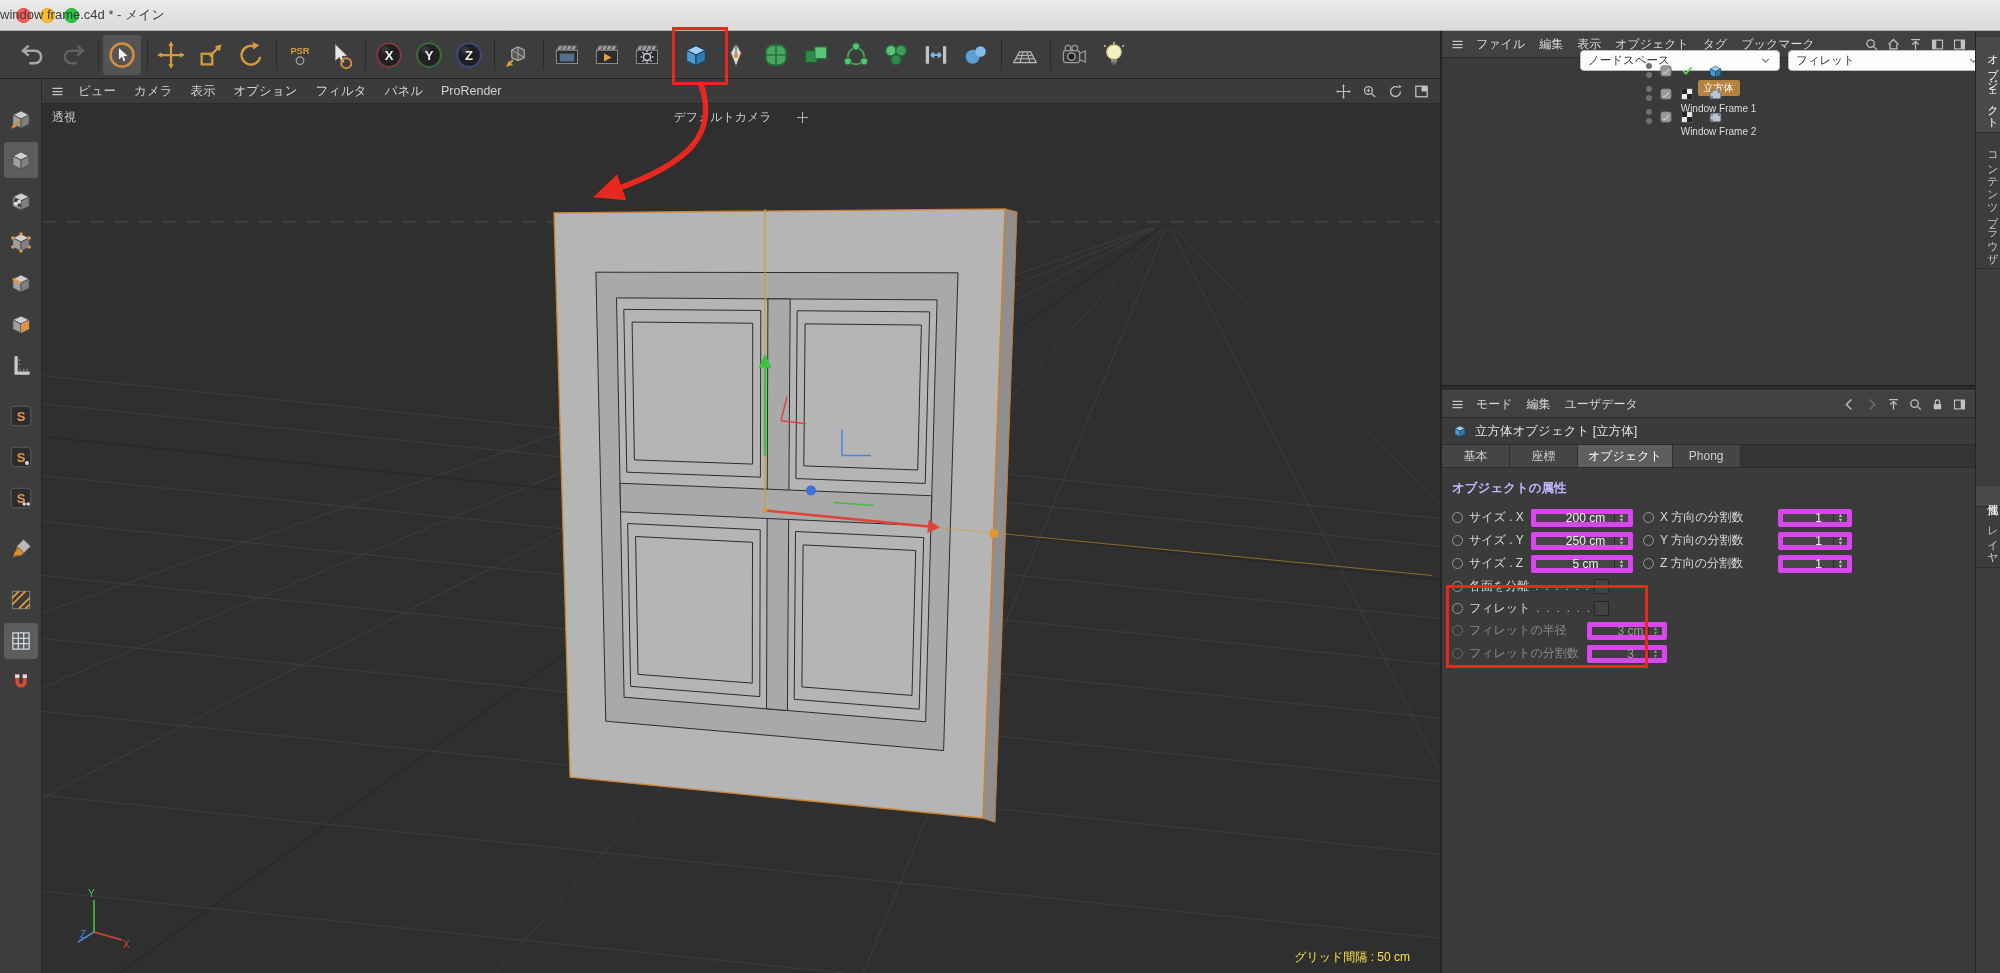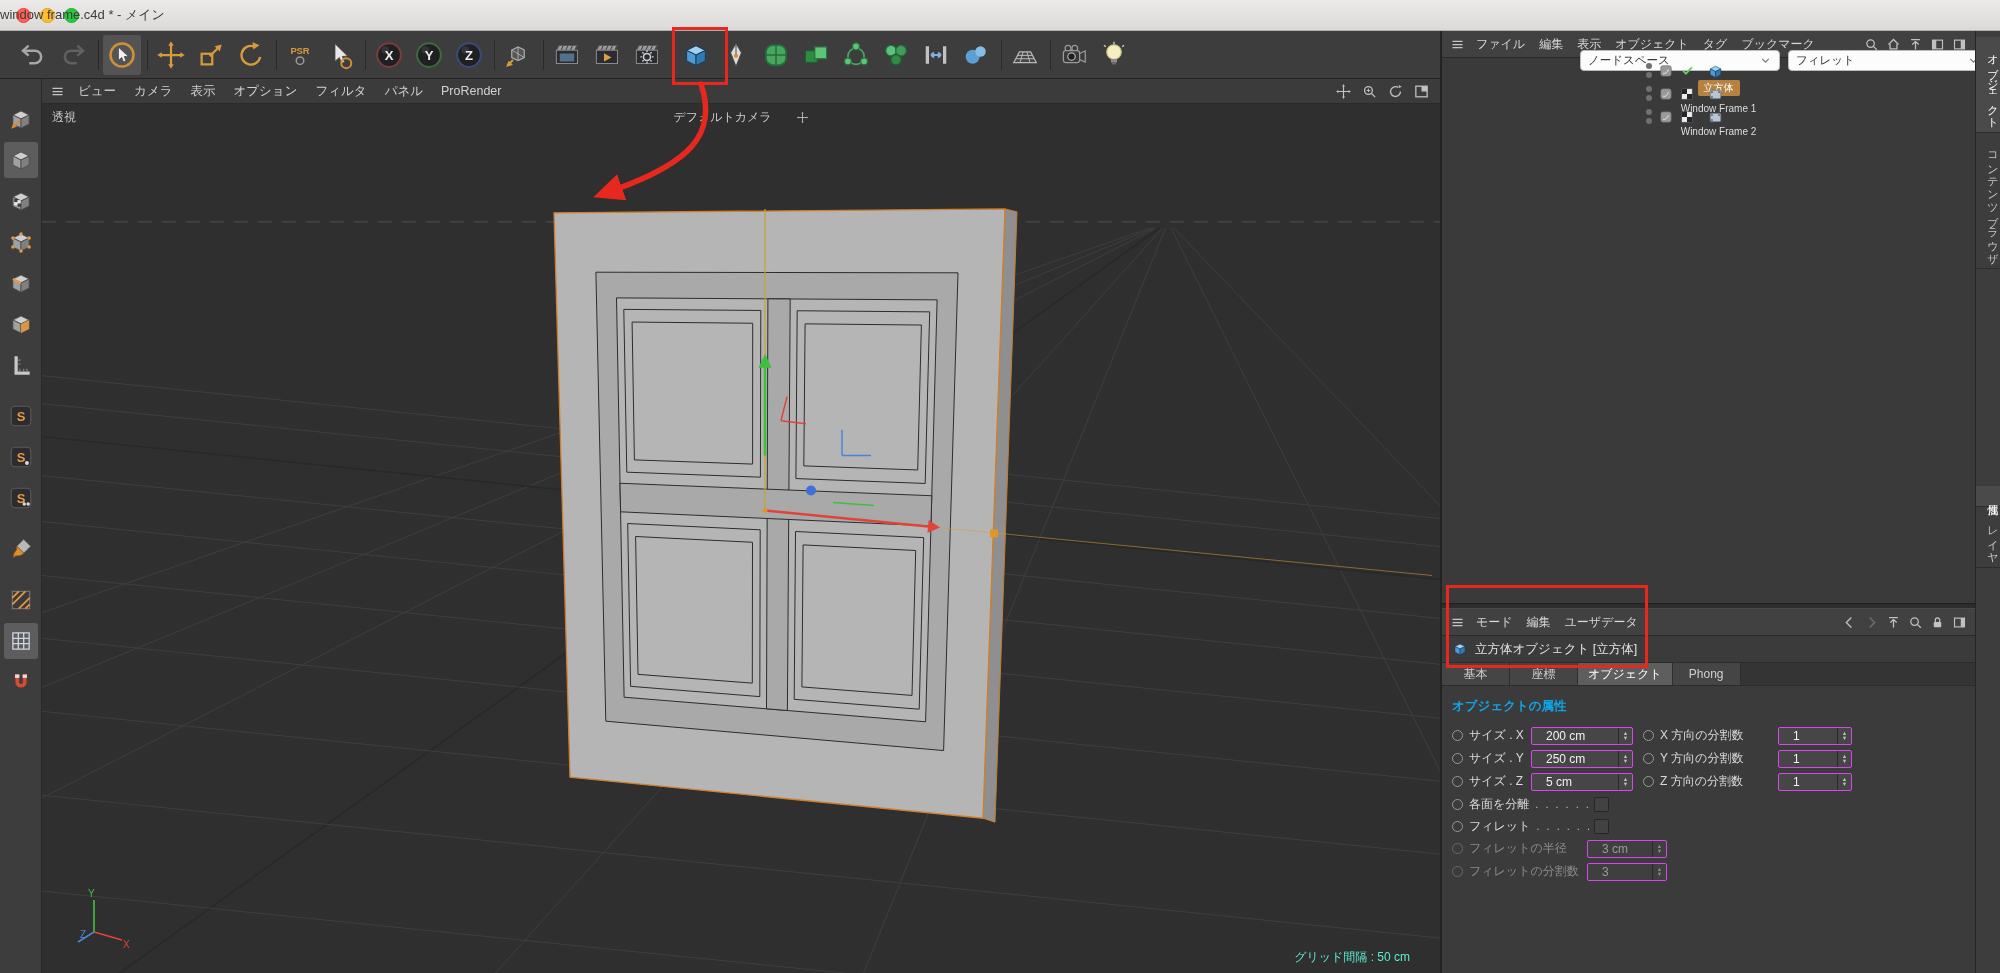--- a/index.html
+++ b/index.html
@@ -43,59 +43,59 @@
          padding:0 8px;color:#d2d2d2;font-size:12.5px;flex:none;}
   .vmenu .mi{padding:0 9px;}
   .vmenu-right{margin-left:auto;display:flex;gap:9px;align-items:center;padding-right:2px;}
   .viewport{flex:1;position:relative;background:#2f2f2f;overflow:hidden;}
   #scene{position:absolute;inset:0;}
   #scene svg{display:block;}
   .vp-label{position:absolute;font-size:12px;color:#c9c9c9;}
   .vp-persp{top:5px;left:10px;}
   .vp-cam{position:absolute;top:5px;left:0;right:0;display:flex;justify-content:center;align-items:center;gap:24px;
           font-size:12px;color:#cfcfcf;}
-  .vp-grid{bottom:8px;right:30px;color:#5eead4;}
+  .vp-grid{bottom:8px;right:30px;color:#fde047;}
   .vp-triad{position:absolute;left:26px;bottom:20px;}
 
   
   .dock{flex:1;background:#3b3b3b;border-left:2px solid #232323;display:flex;flex-direction:column;min-width:0;}
   .panel-menu{height:26px;background:#414141;border-bottom:1px solid #2a2a2a;display:flex;align-items:center;
               padding:0 8px;font-size:12px;color:#d8d8d8;flex:none;}
   .panel-menu .mi{padding:0 7px;}
   .pm-right{margin-left:auto;display:flex;gap:7px;align-items:center;}
   .mi-ham{margin-right:4px;display:flex;align-items:center;}
-  .om{height:572px;display:flex;flex-direction:column;flex:none;}
+  .om{height:354px;display:flex;flex-direction:column;flex:none;}
   .om-list{flex:1;background:#3a3a3a;padding-top:5px;}
   .om-row{height:23px;display:flex;align-items:center;position:relative;font-size:10px;color:#dedede;padding-left:20px;flex-direction:column;}
   .oicon{width:18px;margin-right:6px;display:flex;align-items:center;}
   .om-name{white-space:nowrap;}
   .om-name.selected{background:#b5823f;color:#fff;padding:1px 6px;border-radius:2px;}
   .om-cols{position:absolute;left:204px;display:flex;align-items:center;gap:7px;}
   .vdots{display:flex;flex-direction:column;gap:3px;}
   .vdot{width:6px;height:6px;border-radius:50%;background:#707070;}
   .tagic{display:flex;align-items:center;}
 
   .splitter{height:4px;background:#2c2c2c;border-top:1px solid #1f1f1f;border-bottom:1px solid #4a4a4a;flex:none;}
 
   .am{flex:1;display:flex;flex-direction:column;background:#3b3b3b;min-height:0;}
   .am-title{height:26px;display:flex;align-items:center;gap:7px;padding:0 10px;font-size:12.5px;color:#e2e2e2;flex:none;}
   .am-tabs{height:22px;display:flex;background:#343434;border-top:1px solid #2c2c2c;border-bottom:1px solid #2c2c2c;flex:none;}
   .am-tab{min-width:68px;padding:0 10px;display:flex;align-items:center;justify-content:center;font-size:12px;
           color:#cfcfcf;background:#454545;border-right:1px solid #2e2e2e;box-sizing:border-box;}
   .am-tab.active{background:#5e5e5e;color:#fff;}
   .am-body{padding:8px 0 0 10px;position:relative;}
-  .am-section{font-size:12.5px;font-weight:bold;color:#0ea5e9;margin:2px 0 8px;height:20px;line-height:20px;}
+  .am-section{font-size:12.5px;font-weight:bold;color:#c4b5fd;margin:2px 0 8px;height:20px;line-height:20px;}
   .arow{display:flex;align-items:center;height:23px;}
   .cbrow{position:relative;height:22px;}
   .kdot{width:9px;height:9px;border:1.5px solid #989898;border-radius:50%;margin-right:6px;flex:none;box-sizing:content-box;}
   .alabel{width:62px;font-size:12px;color:#dadada;flex:none;}
   .alabel2{font-size:12px;color:#dadada;}
   .alabel3{width:118px;font-size:12px;flex:none;color:#dadada;}
-  .afield{width:102px;height:18px;background:#464646;border:1px solid #d946ef;border-radius:2px;display:flex;
-          align-items:center;font-size:12px;color:#f2f2f2;padding-left:14px;position:relative;box-sizing:border-box;flex:none;}
+  .afield{width:102px;height:18px;background:#464646;border:5px solid #d946ef;border-radius:2px;display:flex;
+          align-items:center;font-size:12px;color:#f2f2f2;padding-left:7px;position:relative;box-sizing:border-box;flex:none;justify-content:center;}
   .afield.small{width:80px;}
   .afield .fval{overflow:hidden;white-space:nowrap;}
   .stepper{position:absolute;right:0;top:0;bottom:0;width:13px;border-left:1px solid #2a2a2a;display:flex;
            flex-direction:column;align-items:center;justify-content:center;color:#c2c2c2;font-size:5.5px;line-height:5px;}
   .rcol{margin-left:10px;display:flex;align-items:center;}
   .rlabel{width:118px;font-size:12px;color:#dadada;flex:none;}
   .rfield{width:74px;}
   .leader{font-size:11px;color:#bdbdbd;margin-left:6px;letter-spacing:2px;}
   .checkbox{width:13px;height:13px;background:#424242;border:1px solid #262626;border-radius:2px;position:absolute;left:142px;}
   .disabled .alabel3,.disabled .alabel{color:#8b8b8b;}

